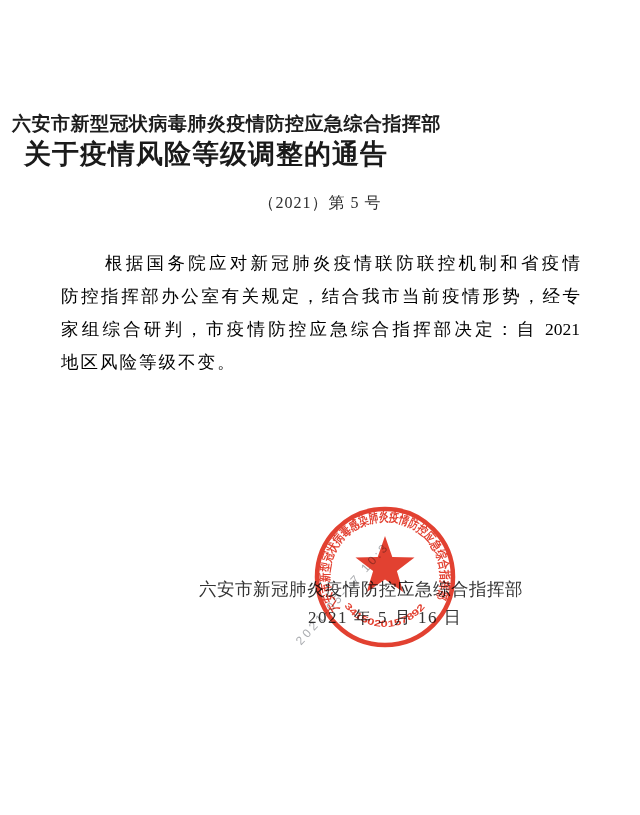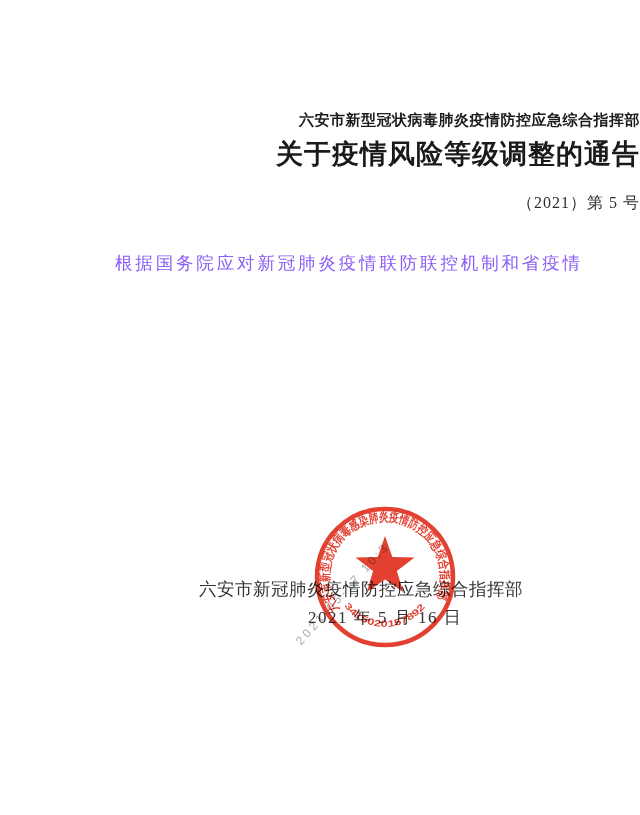--- a/index.html
+++ b/index.html
@@ -7,53 +7,52 @@
   .page {
     position: relative;
     width: 640px;
     height: 815px;
     background: #ffffff;
     overflow: hidden;
     font-family: "Liberation Serif", serif;
   }
   .org-title {
     position: absolute;
-    top: 111px; left: 0; right: 0;
-    text-align: right;
+    top: 111px; left: 12px; right: 0;
+    text-align: left;
     font-family: "Liberation Sans", sans-serif;
-    font-size: 15px;
+    font-size: 19px;
     font-weight: 700;
     color: #1c1c1c;
     letter-spacing: 0.5px;
   }
   .notice-title {
     position: absolute;
     top: 136px; left: 0; right: 0;
-    text-align: right;
+    text-align: left;
     font-family: "Liberation Serif", serif;
     font-size: 27px;
     font-weight: 700;
     color: #1a1a1a;
     letter-spacing: 1px;
     margin-left: 24px;
   }
   .doc-number {
     position: absolute;
     top: 193px; left: 0; right: 0;
-    text-align: right;
+    text-align: center;
     font-size: 16px;
     color: #2e2e2e;
     letter-spacing: 1px;
   }
   .notice-body {
     position: absolute;
     top: 247px; left: 61px; right: 60px;
-    color: #8b5cf6;
+    color: #000000;
     font-size: 17.5px;
-    margin-left: 10px;
   }
   .body-line {
     height: 33px;
     line-height: 33px;
     text-align: justify;
     text-align-last: justify;
     white-space: nowrap;
   }
   .body-line.first { padding-left: 44px; }
   .body-line.last  { text-align-last: left; letter-spacing: 2px; }
@@ -99,20 +98,23 @@
 <div class="page">
 
   <div class="org-title">六安市新型冠状病毒肺炎疫情防控应急综合指挥部</div>
 
   <div class="notice-title">关于疫情风险等级调整的通告</div>
 
   <div class="doc-number">（2021）第 5 号</div>
 
   <div class="notice-body">
     <div class="body-line first">根据国务院应对新冠肺炎疫情联防联控机制和省疫情</div>
+    <div class="body-line">防控指挥部办公室有关规定，结合我市当前疫情形势，经专</div>
+    <div class="body-line">家组综合研判，市疫情防控应急综合指挥部决定：自 2021</div>
+    <div class="body-line last">地区风险等级不变。</div>
   </div>
 
   <div class="signature">六安市新冠肺炎疫情防控应急综合指挥部</div>
 
   <div class="sign-date">2021 年 5 月 16 日</div>
 
   <div class="seal-watermark">2021-05-17 10:3</div>
 
   <svg class="seal" viewBox="0 0 150 150" xmlns="http://www.w3.org/2000/svg">
     <defs>

